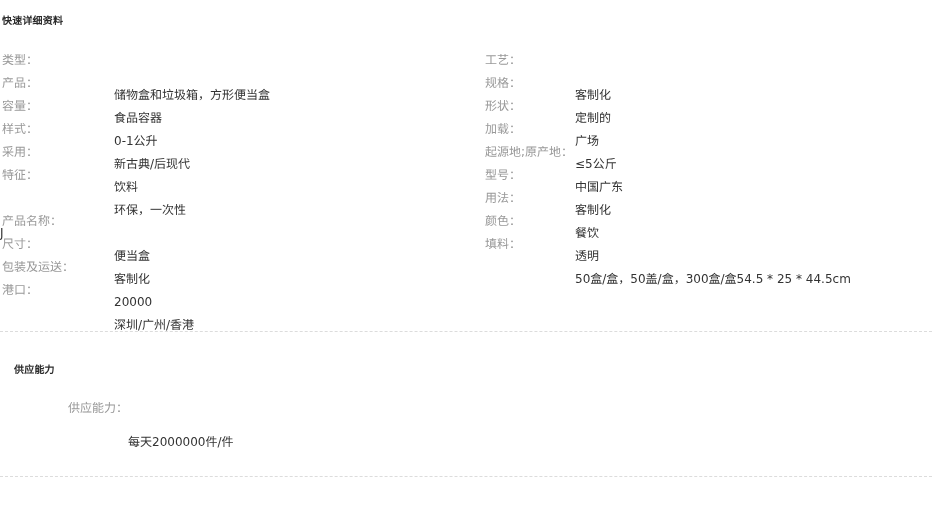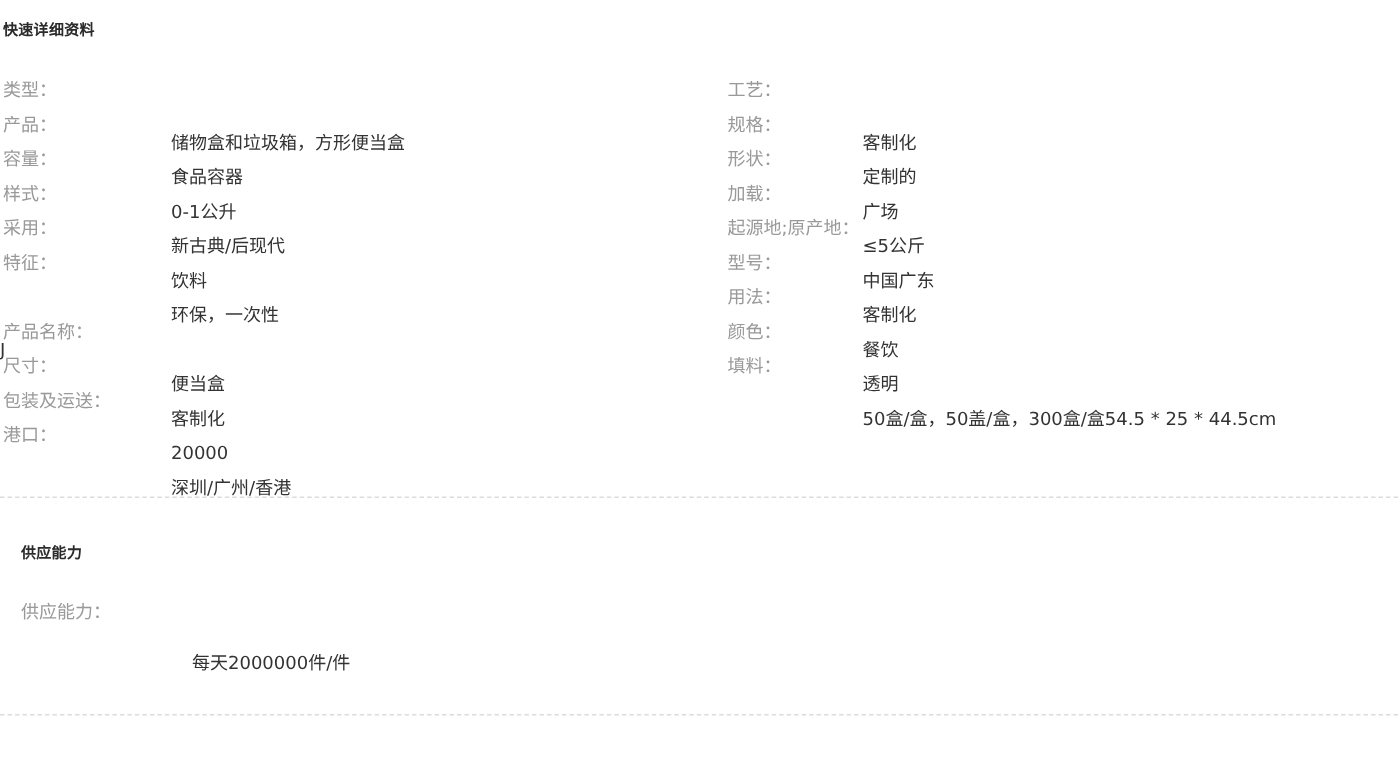--- a/index.html
+++ b/index.html
@@ -91,20 +91,21 @@
   }
   .block-rows {
     padding-top: 11px;
   }
   .block-row {
     display: flex;
     flex-direction: row;
     align-items: flex-start;
     line-height: 22px;
     min-height: 22px;
+    text-align: right;
   }
   .block-row .spec-label {
     width: 114px;
     flex: 0 0 114px;
   }
   .block-row .spec-value {
     white-space: pre-line;
     line-height: 17px;
     padding-top: 2px;
   }

